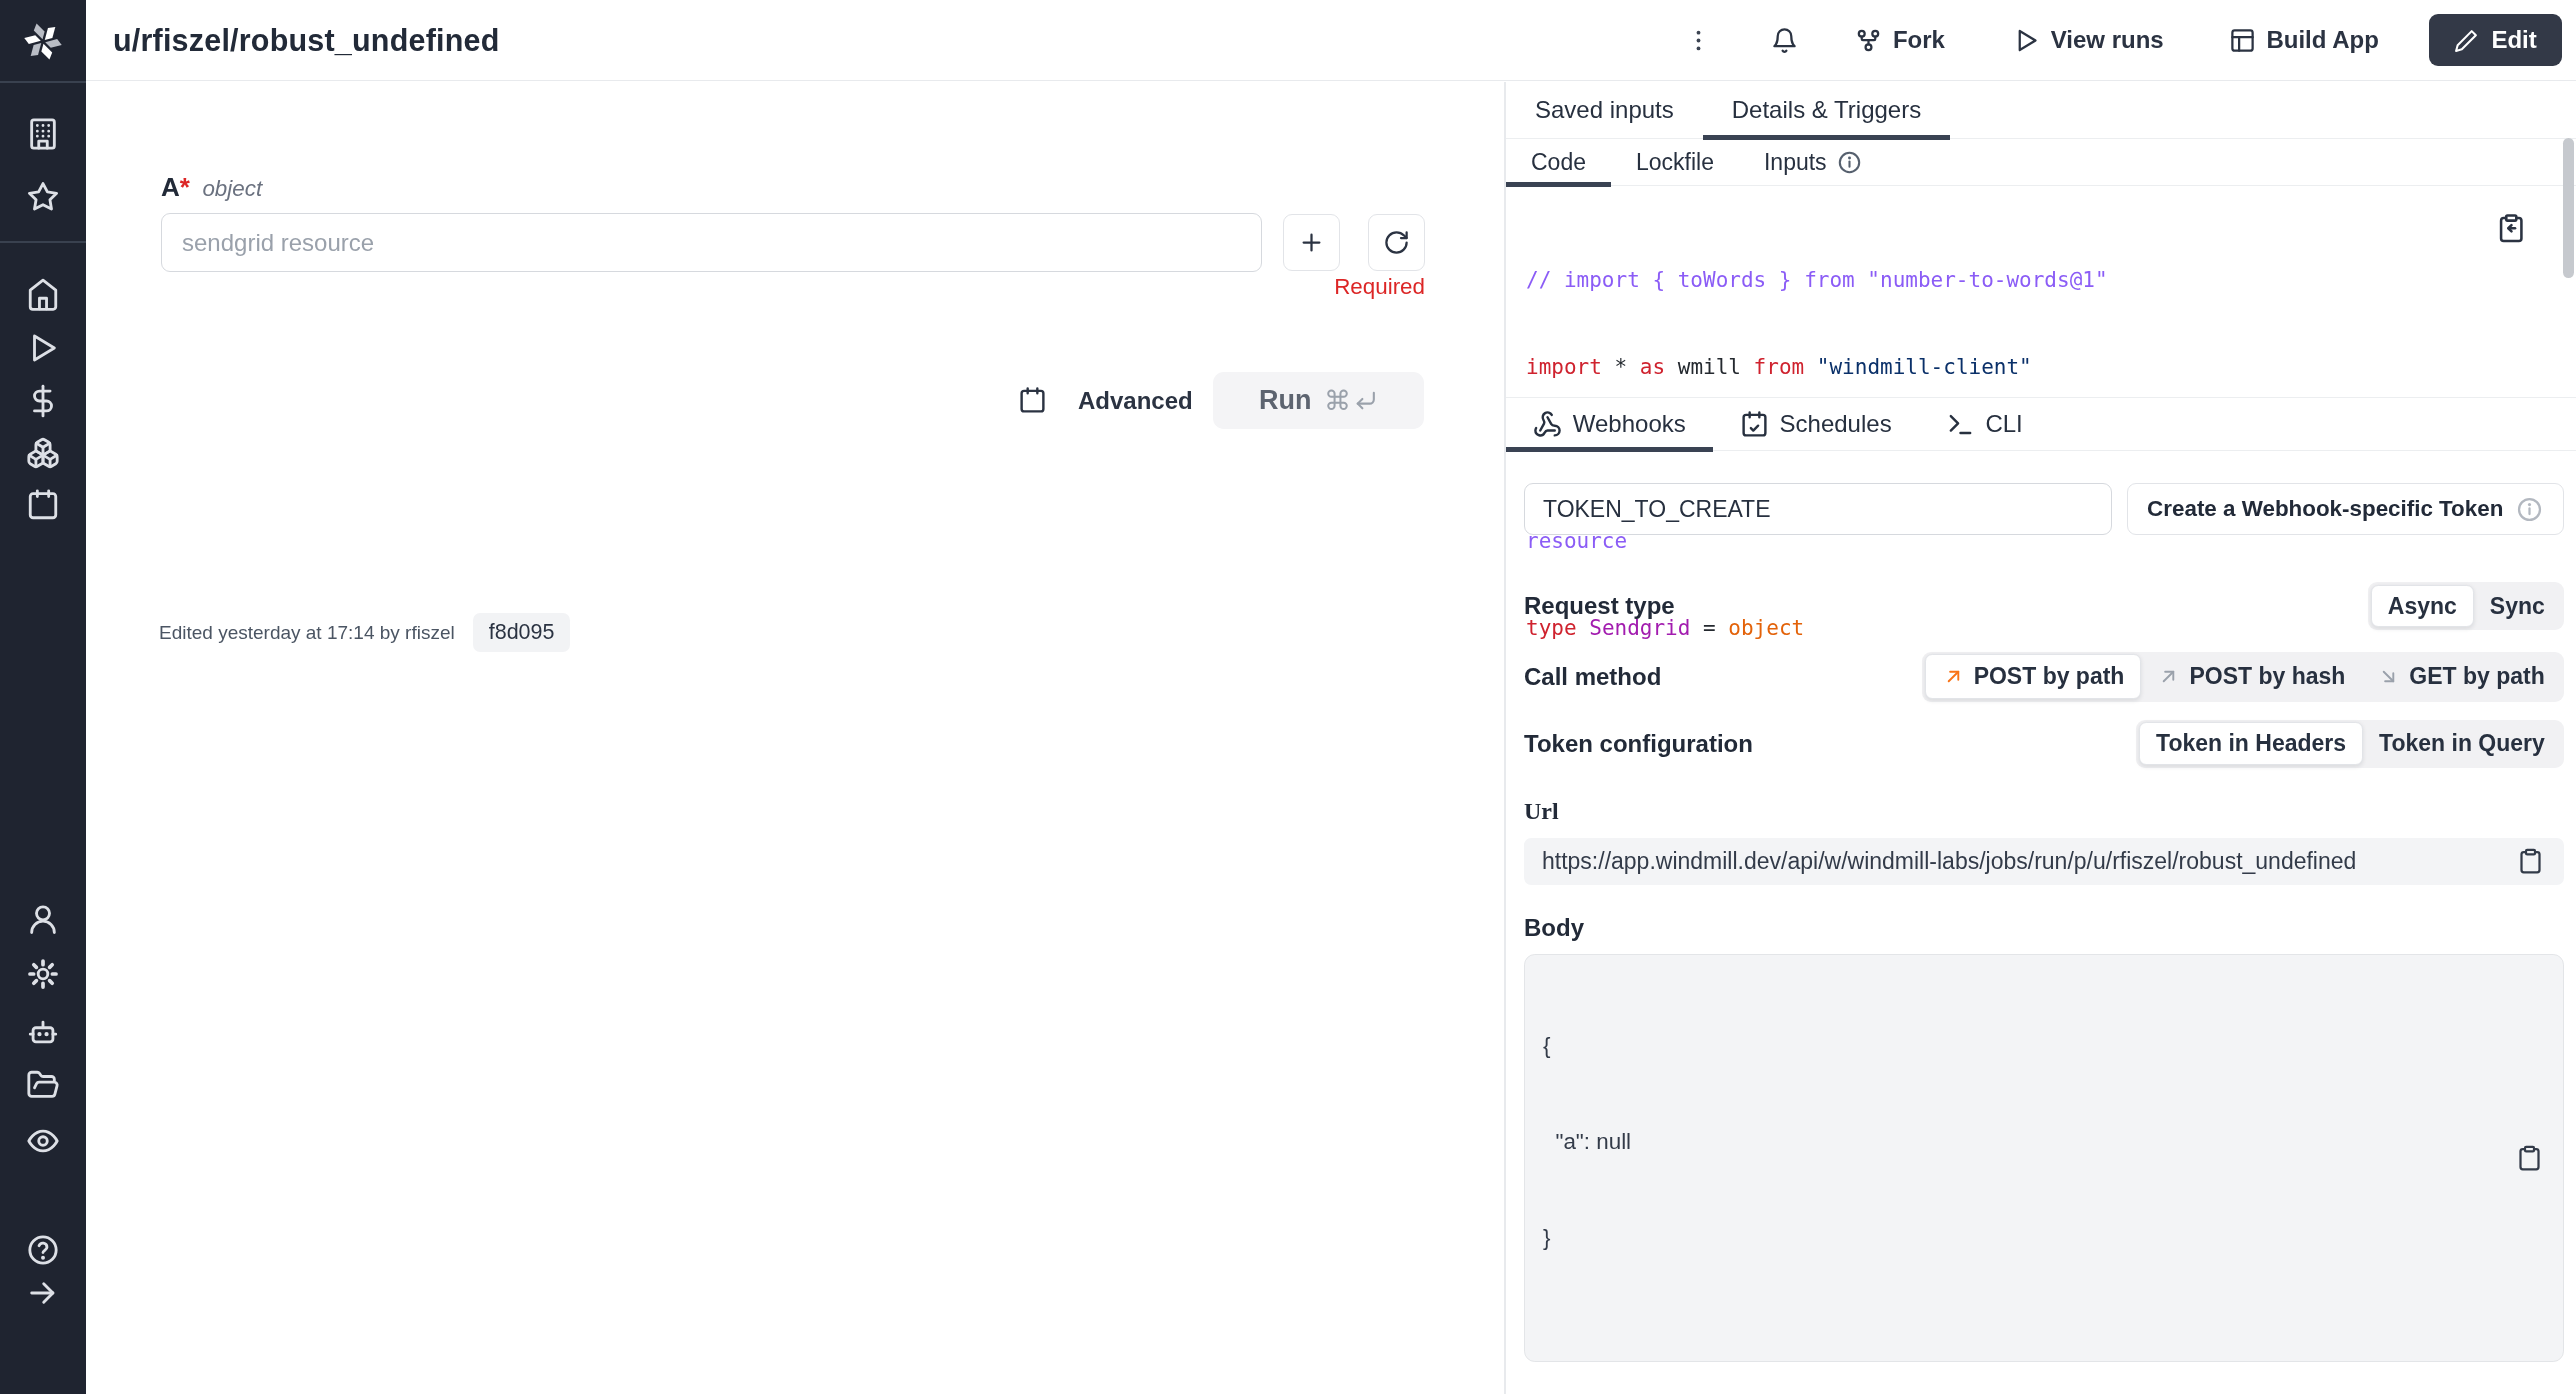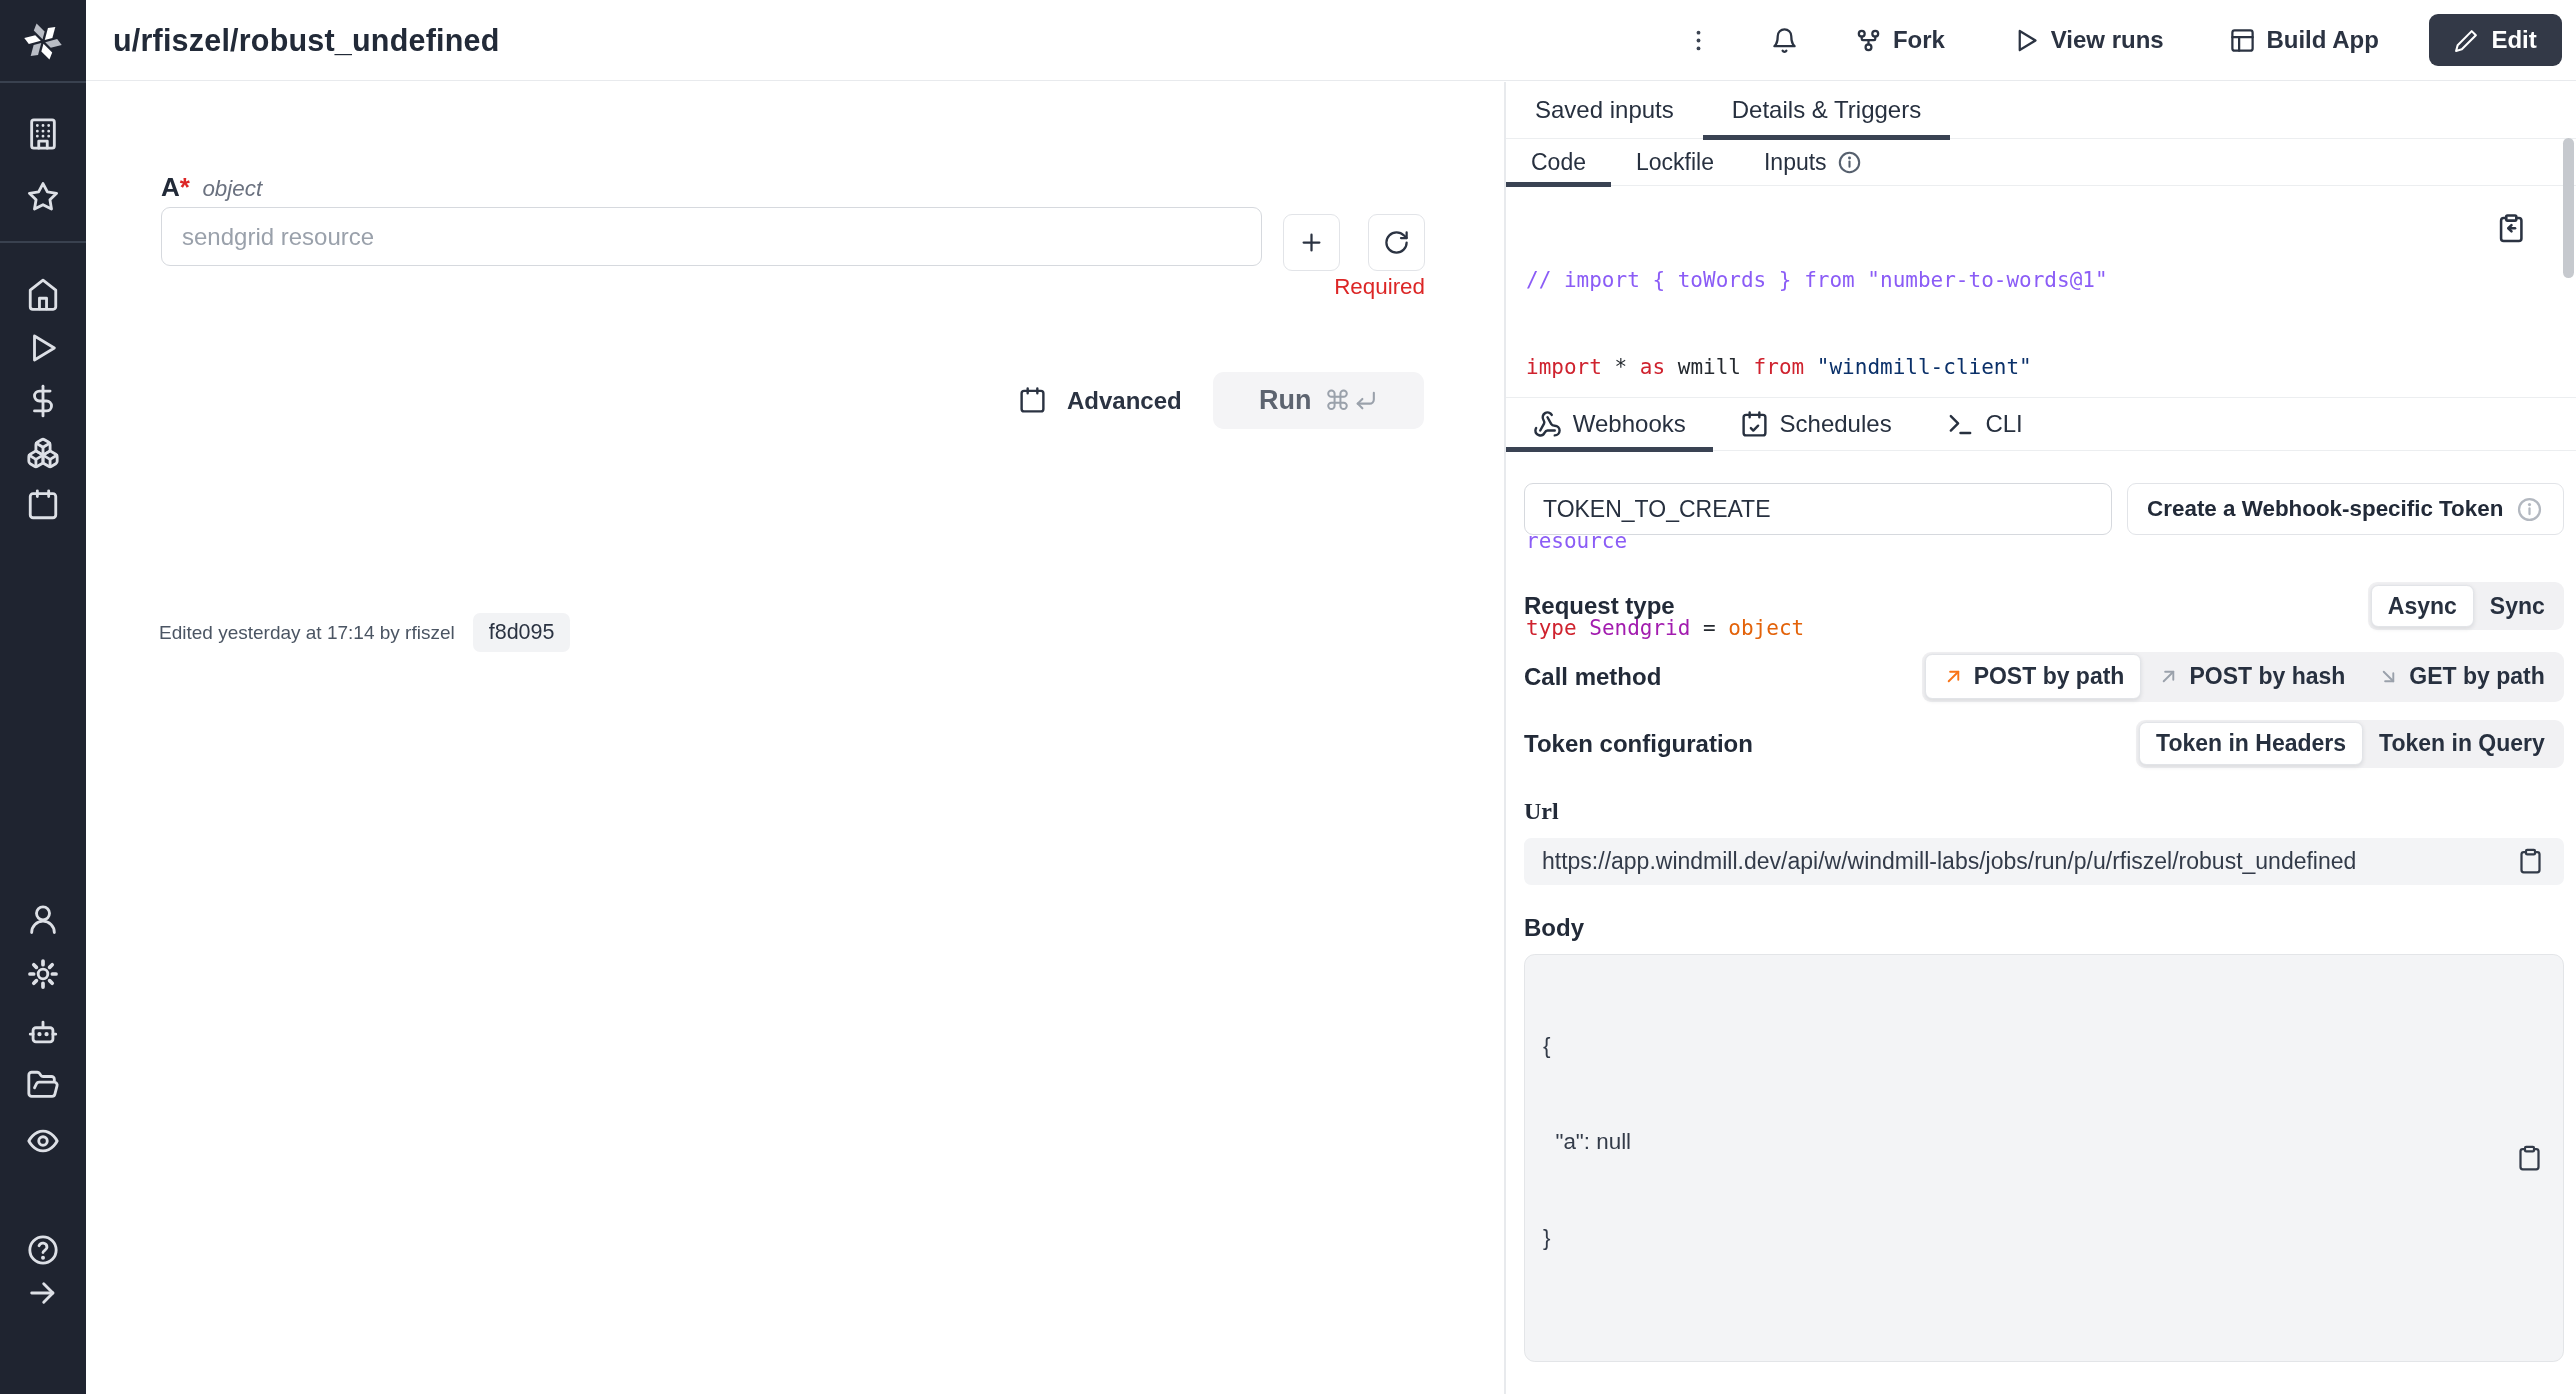--- a/index.html
+++ b/index.html
@@ -28,28 +28,28 @@
   .edit-btn { margin-left:50px; background:#333947; color:#fff; border-radius:9px; height:52px;
     padding:0 25px; display:flex; align-items:center; gap:12.5px; font-size:24px; font-weight:700; cursor:pointer; }
   .edit-btn svg { width:25px; height:25px; }
 
   
   .main { position:absolute; left:86px; top:82px; width:1418px; bottom:0; background:#fff; }
   .field-label { position:absolute; left:75px; top:90px; font-size:26px; display:flex; align-items:baseline; gap:12.5px; }
   .fl-name { font-weight:700; color:#222a38; }
   .fl-star { color:#dc2626; font-weight:700; }
   .fl-type { font-style:italic; color:#6b7280; font-size:22.4px; }
-  .obj-input { position:absolute; left:75px; top:125px; width:1101px; height:59px; border:1.8px solid #d6d9de;
+  .obj-input { position:absolute; left:75px; top:131px; width:1101px; height:59px; border:1.8px solid #d6d9de;
     border-radius:9px; padding:0 20px; font-size:24px; color:#701a75; outline:none; font-family:"Liberation Sans",sans-serif; }
   .obj-input::placeholder { color:#9aa1ab; }
   .sq-btn { position:absolute; top:132px; width:57px; height:57px; border:1.8px solid #e2e4e8; background:#fff;
     border-radius:9px; display:flex; align-items:center; justify-content:center; color:#2b3342; cursor:pointer; }
   .sq-btn svg { width:27px; height:27px; }
   .required-msg { position:absolute; left:1165px; top:192px; width:174px; text-align:right; font-size:22.4px; color:#dc2626; }
-  .advanced { position:absolute; left:932px; top:290px; height:57px; display:flex; align-items:center; gap:20px;
+  .advanced { position:absolute; left:932px; top:290px; height:57px; display:flex; align-items:center; gap:31px;
     font-size:24px; font-weight:600; color:#2b3342; cursor:pointer; }
   .advanced svg { width:29px; height:29px; }
   .run-btn { position:absolute; left:1127px; top:290px; width:211px; height:57px; background:#f4f4f6; border-radius:10.8px;
     display:flex; align-items:center; justify-content:center; gap:12.5px; cursor:pointer; }
   .run-label { font-size:27px; font-weight:700; color:#5d6470; }
   .run-kbd { font-size:27px; color:#9aa1ab; display:flex; align-items:center; gap:1.8px; }
   .run-kbd svg { width:25px; height:25px; color:#9aa1ab; }
   .edited-row { position:absolute; left:73px; top:531px; display:flex; align-items:center; gap:18px; }
   .edited-text { font-size:19px; color:#4b5563; }
   .hash-badge { background:#f2f3f5; border-radius:7.2px; padding:7.2px 16px; font-size:21.5px; color:#2b3342; }

